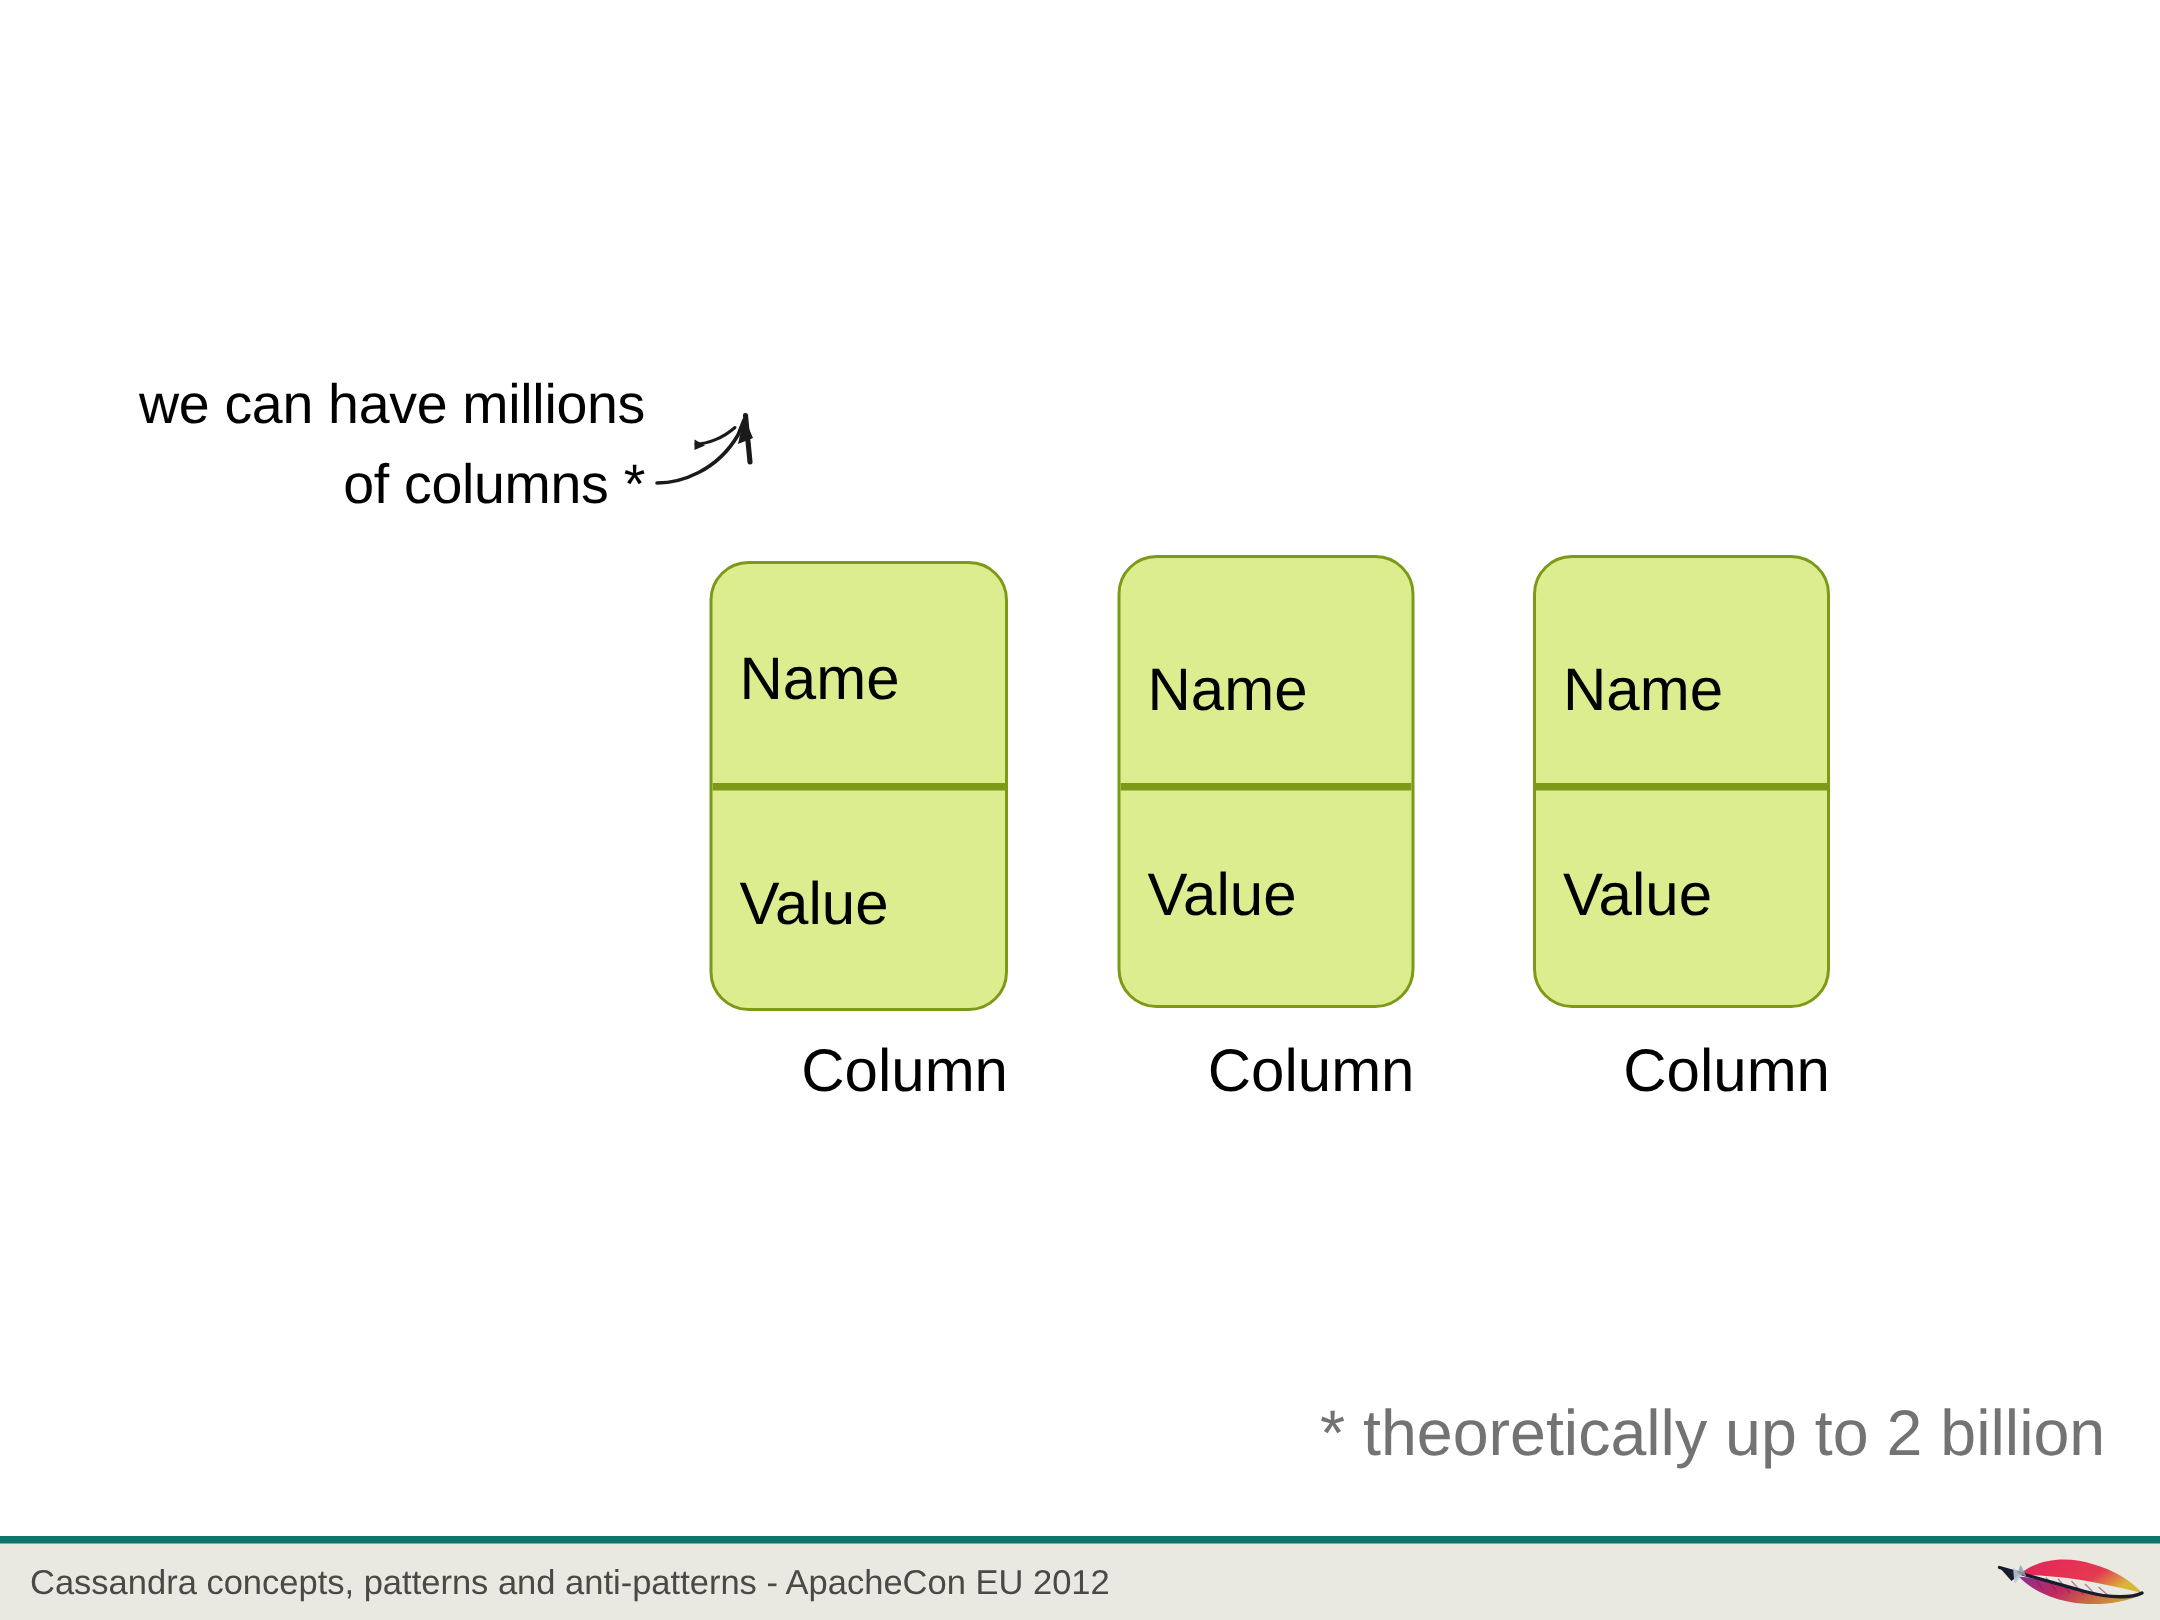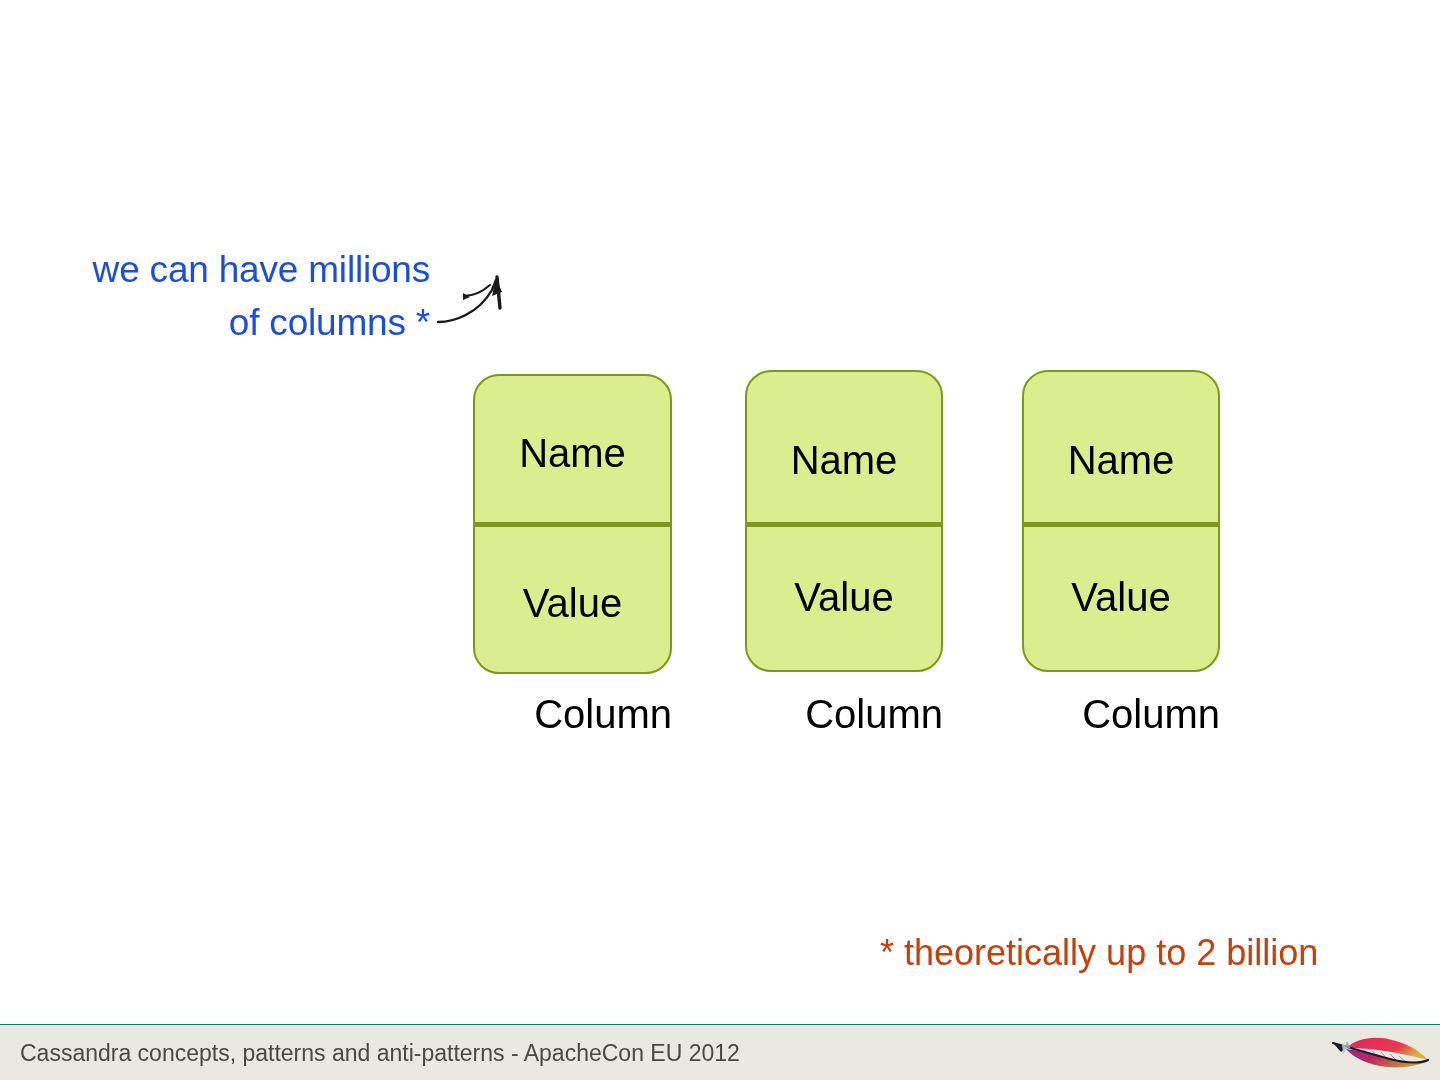--- a/index.html
+++ b/index.html
@@ -26,21 +26,21 @@
 
   
   .callout {
     position: absolute;
     left: 40px;
     top: 244px;
     width: 390px;
     text-align: right;
     font-size: 37px;
     line-height: 1.42;
-    color: #1d4ed8;
+    color: #000000;
     letter-spacing: -0.2px;
     white-space: pre-line;
   }
 
   .doodle-arrow {
     position: absolute;
     left: 434px;
     top: 266px;
     width: 78px;
     height: 62px;
@@ -77,52 +77,53 @@
   
   #col-1 { left: 745px; top: 370px; width: 198px; height: 302px; }
   #col-1 .col-divider { top: 150px; }
 
   
   #col-2 { left: 1022px; top: 370px; width: 198px; height: 302px; }
   #col-2 .col-divider { top: 150px; }
 
   .name-label, .value-label {
     position: absolute;
-    text-align: center;
+    text-align: left;
     font-size: 40px;
     color: #000000;
     line-height: 1;
+    margin-left: 20px;
   }
   #lbl-name-0, #lbl-value-0 { left: 473px; width: 199px; }
   #lbl-name-1, #lbl-value-1 { left: 745px; width: 198px; }
   #lbl-name-2, #lbl-value-2 { left: 1022px; width: 198px; }
 
   #cap-0 { left: 473px; width: 199px; top: 694px; }
   #cap-1 { left: 745px; width: 198px; top: 694px; }
   #cap-2 { left: 1022px; width: 198px; top: 694px; }
 
   
   .footnote {
     position: absolute;
     left: 880px;
     top: 932px;
-    font-size: 36px;
-    color: #c2410c;
+    font-size: 43px;
+    color: #737373;
     white-space: nowrap;
   }
 
   
   #footer {
     position: absolute;
     left: 0;
     bottom: 0;
     width: 1440px;
     height: 56px;
     background: #e9e9e1;
-    border-top: 1px solid #0f766e;
+    border-top: 5px solid #0f766e;
   }
   #footer-text {
     position: absolute;
     left: 20px;
     top: 50%;
     transform: translateY(-50%);
     font-size: 23px;
     color: #4a4a44;
     white-space: nowrap;
   }

